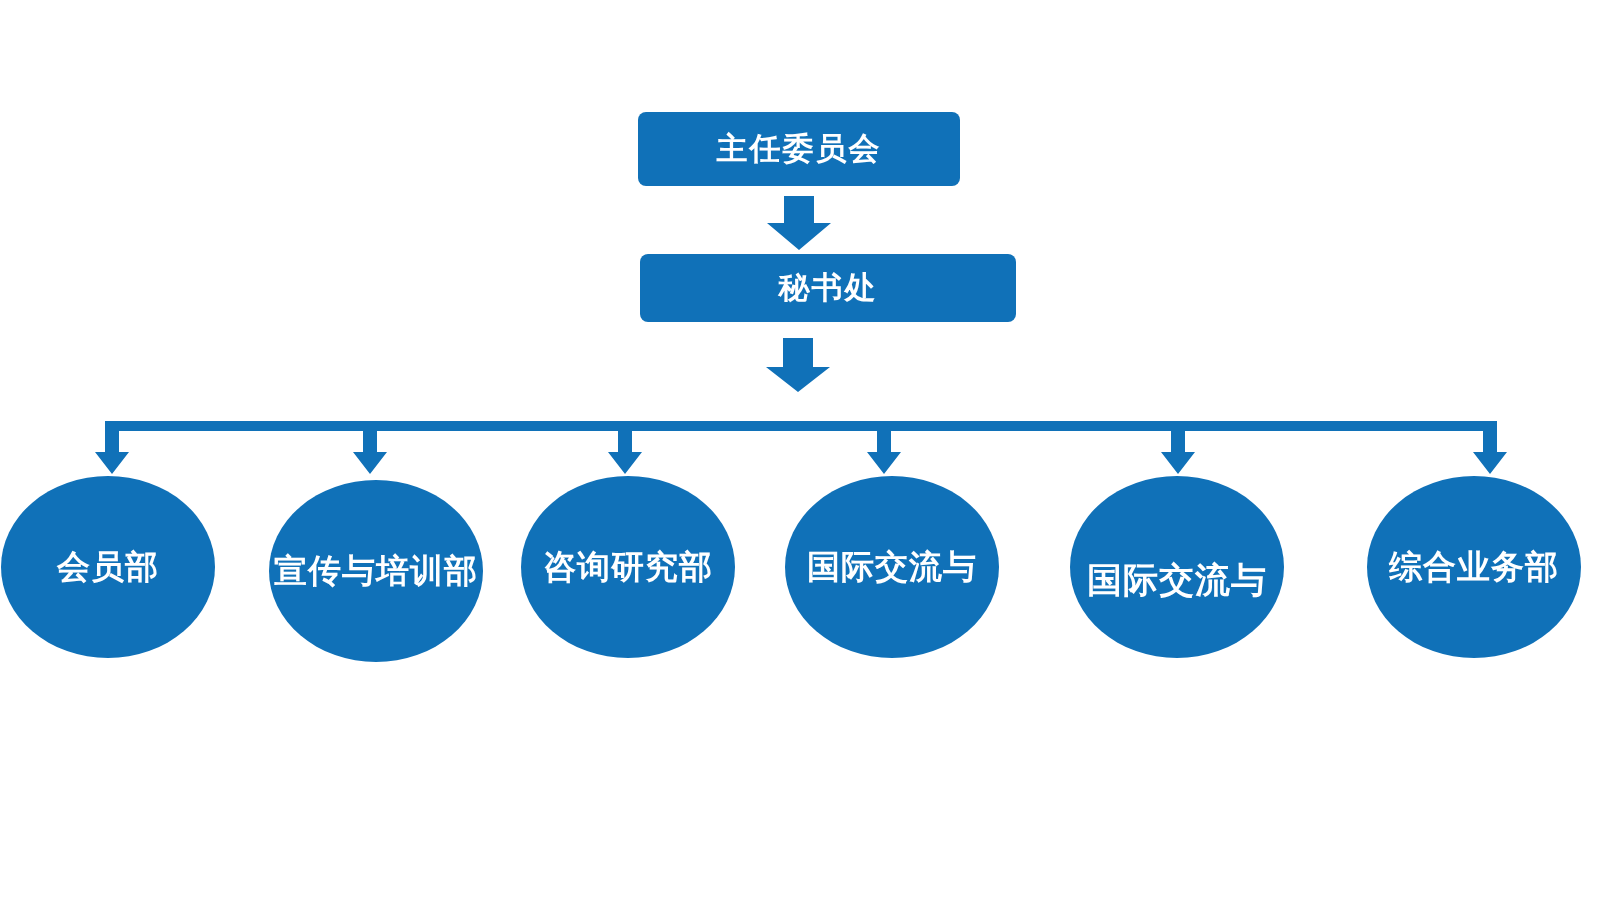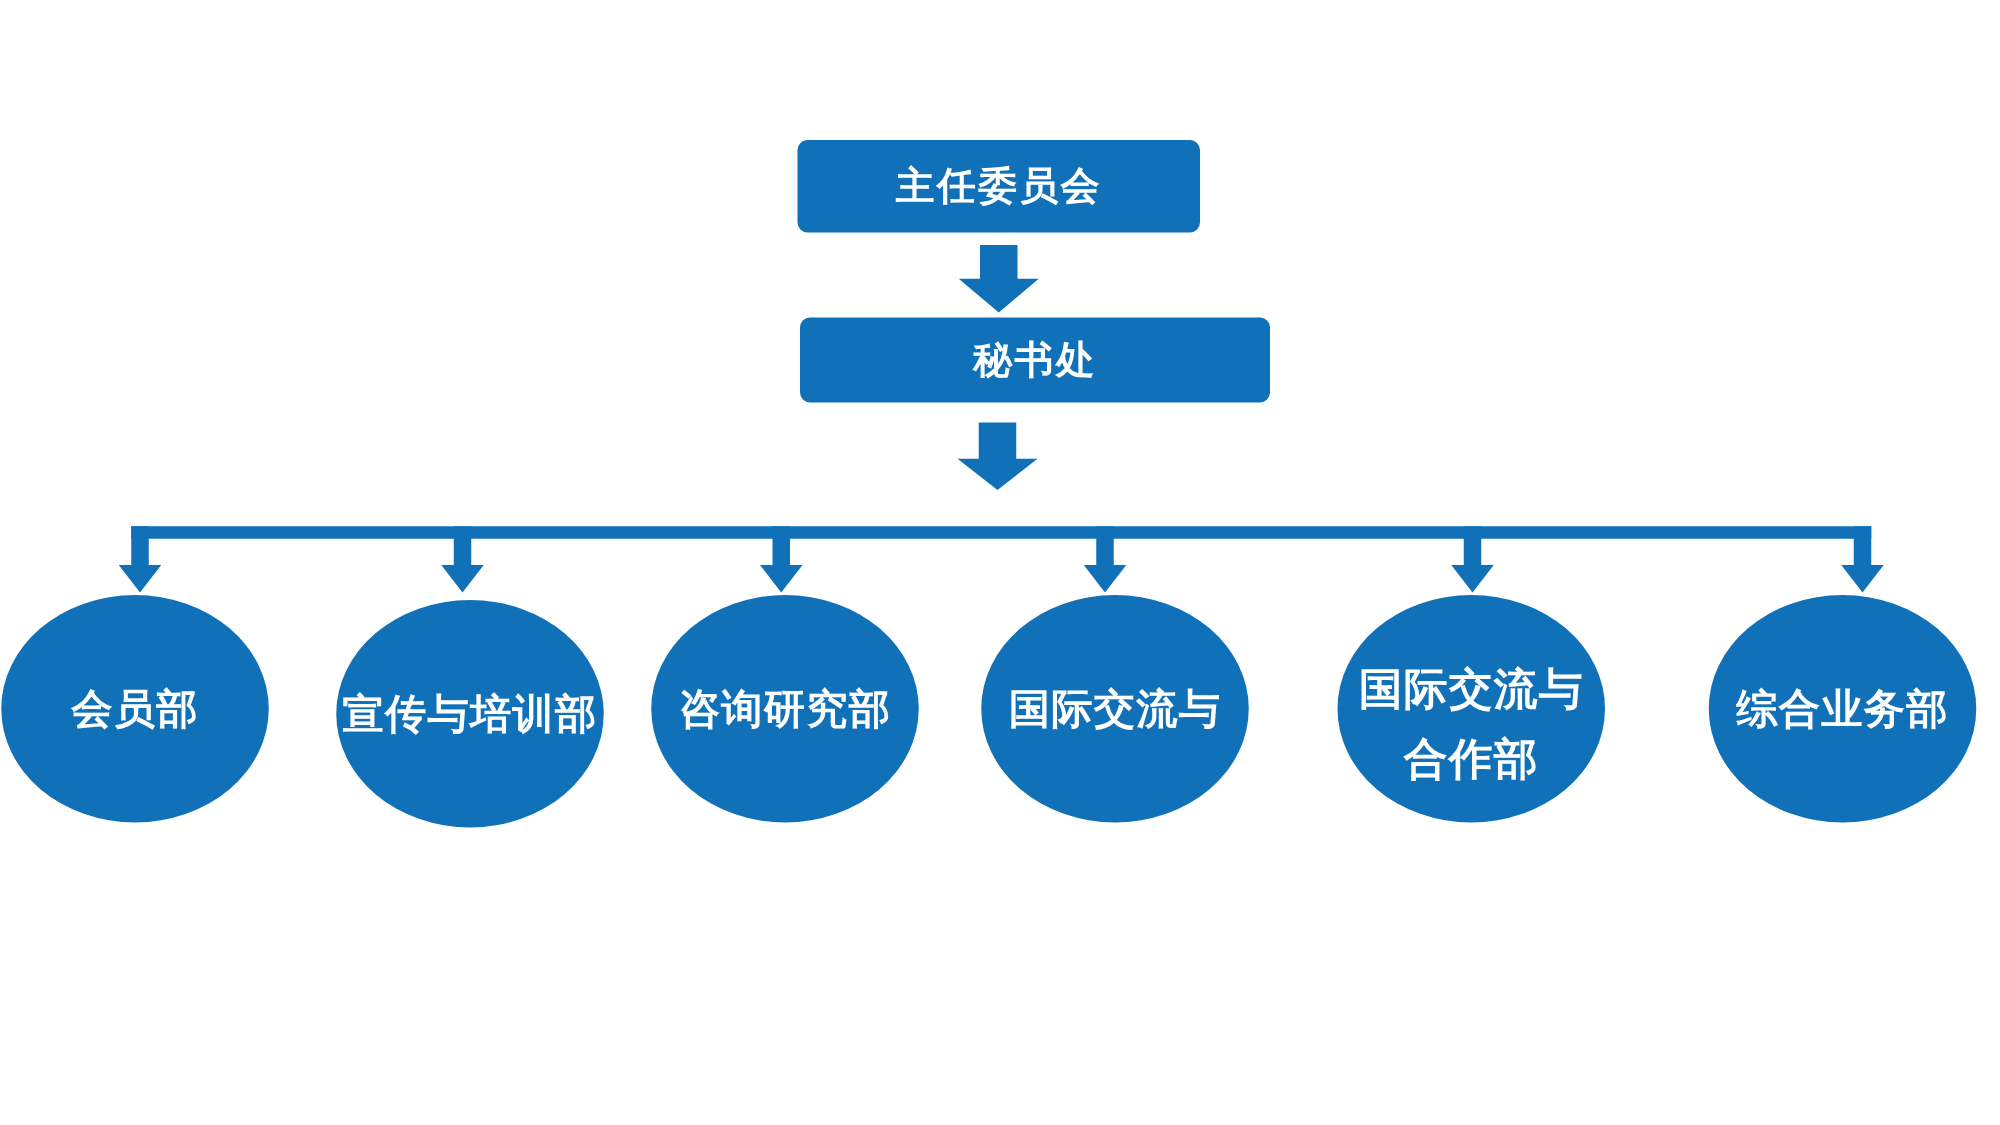--- a/index.html
+++ b/index.html
@@ -106,21 +106,20 @@
     <div class="node-label">咨询研究部</div>
   </div>
 
   <div class="ellipse" style="left:785px; top:476px;">
     <div class="node-label">国际交流与</div>
   </div>
 
   <div class="ellipse" style="left:1070px; top:476px;">
     <div class="node-label two-line">
       <div>国际交流与</div>
-      <div>合作部</div>
     </div>
   </div>
 
   <div class="ellipse" style="left:1367px; top:476px;">
     <div class="node-label">综合业务部</div>
   </div>
 
 </div>
 
 </body></html>

